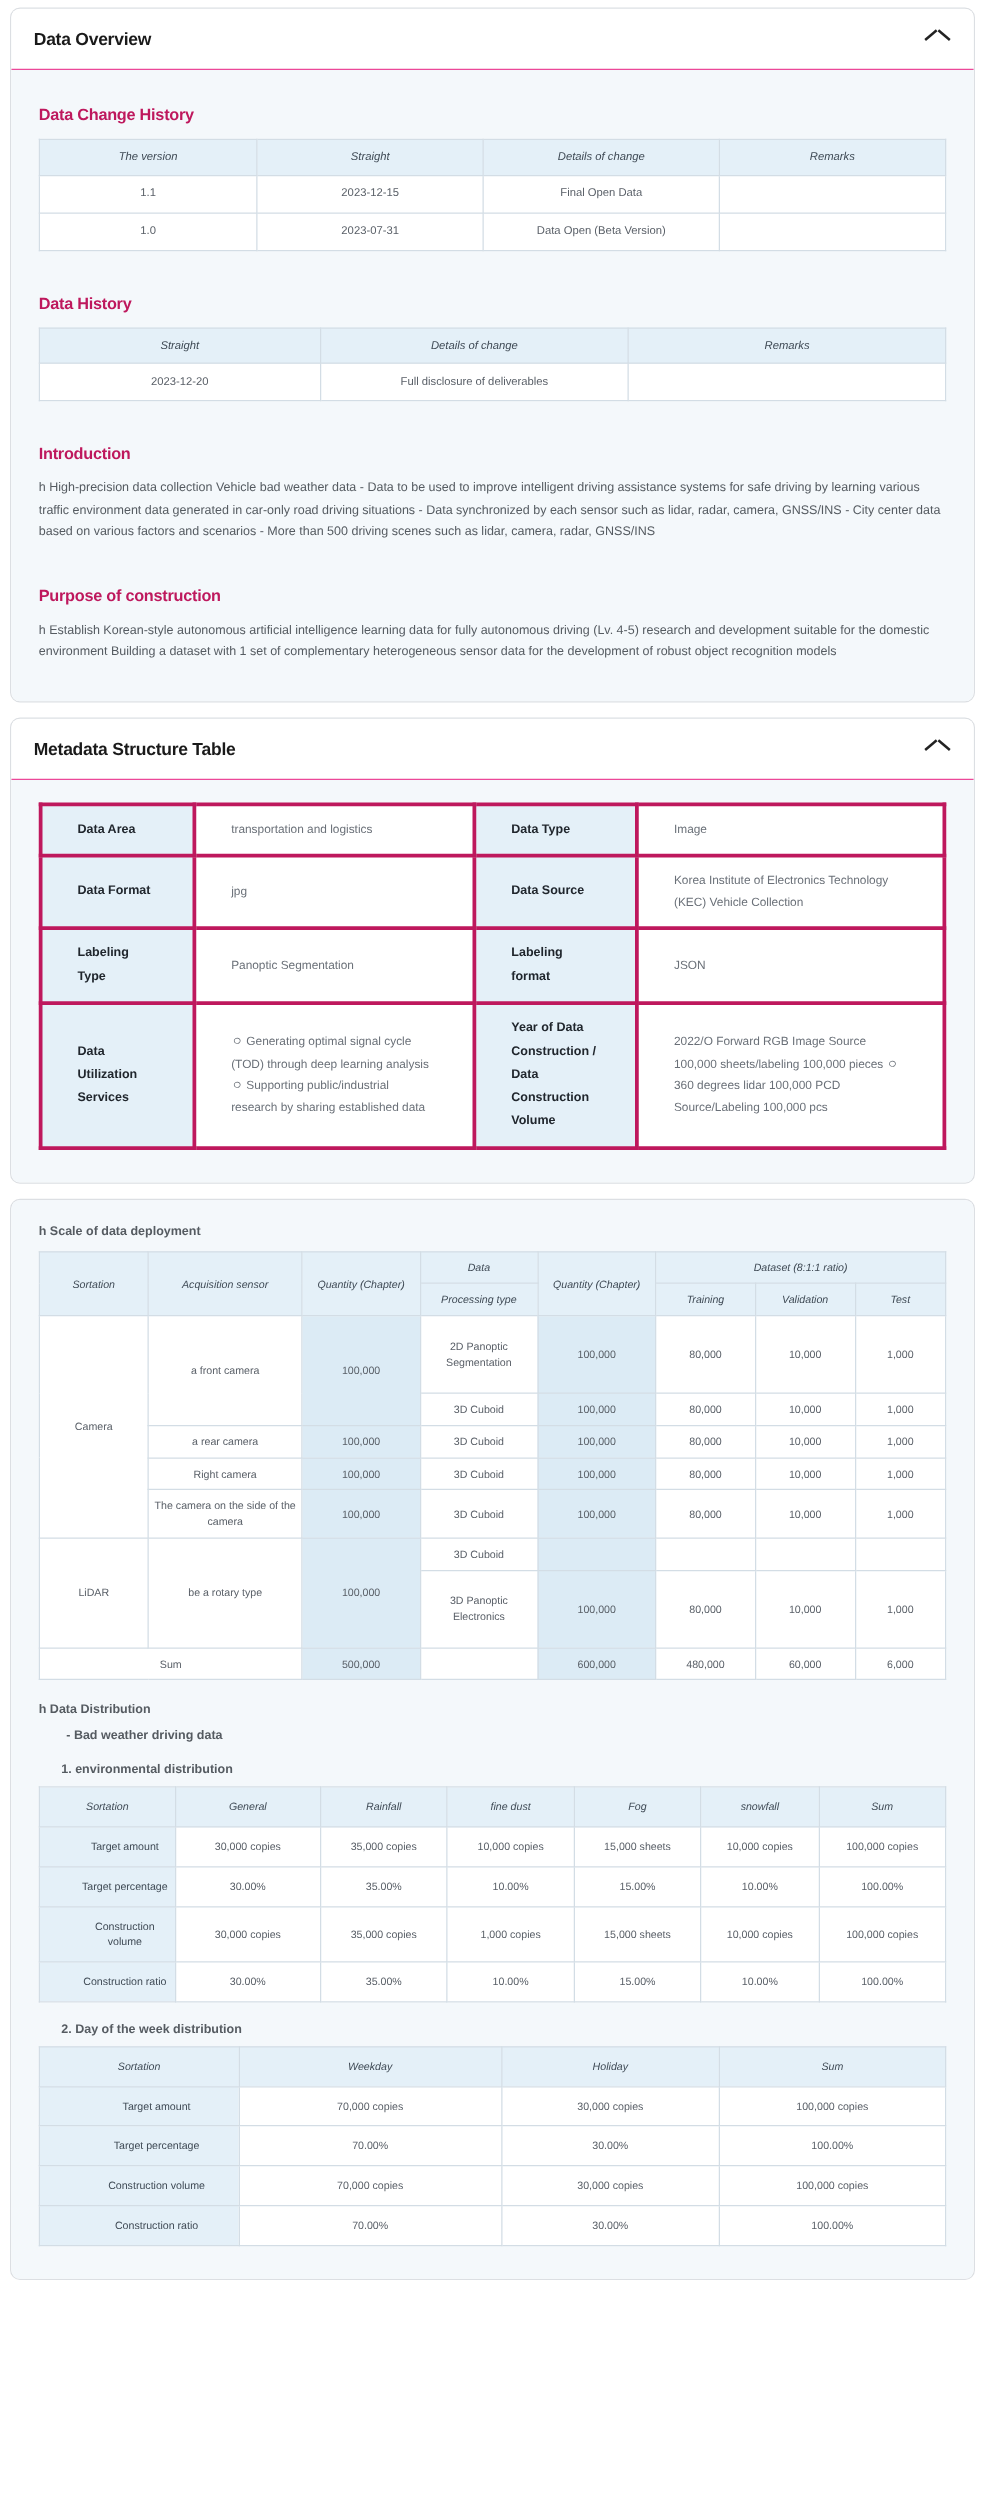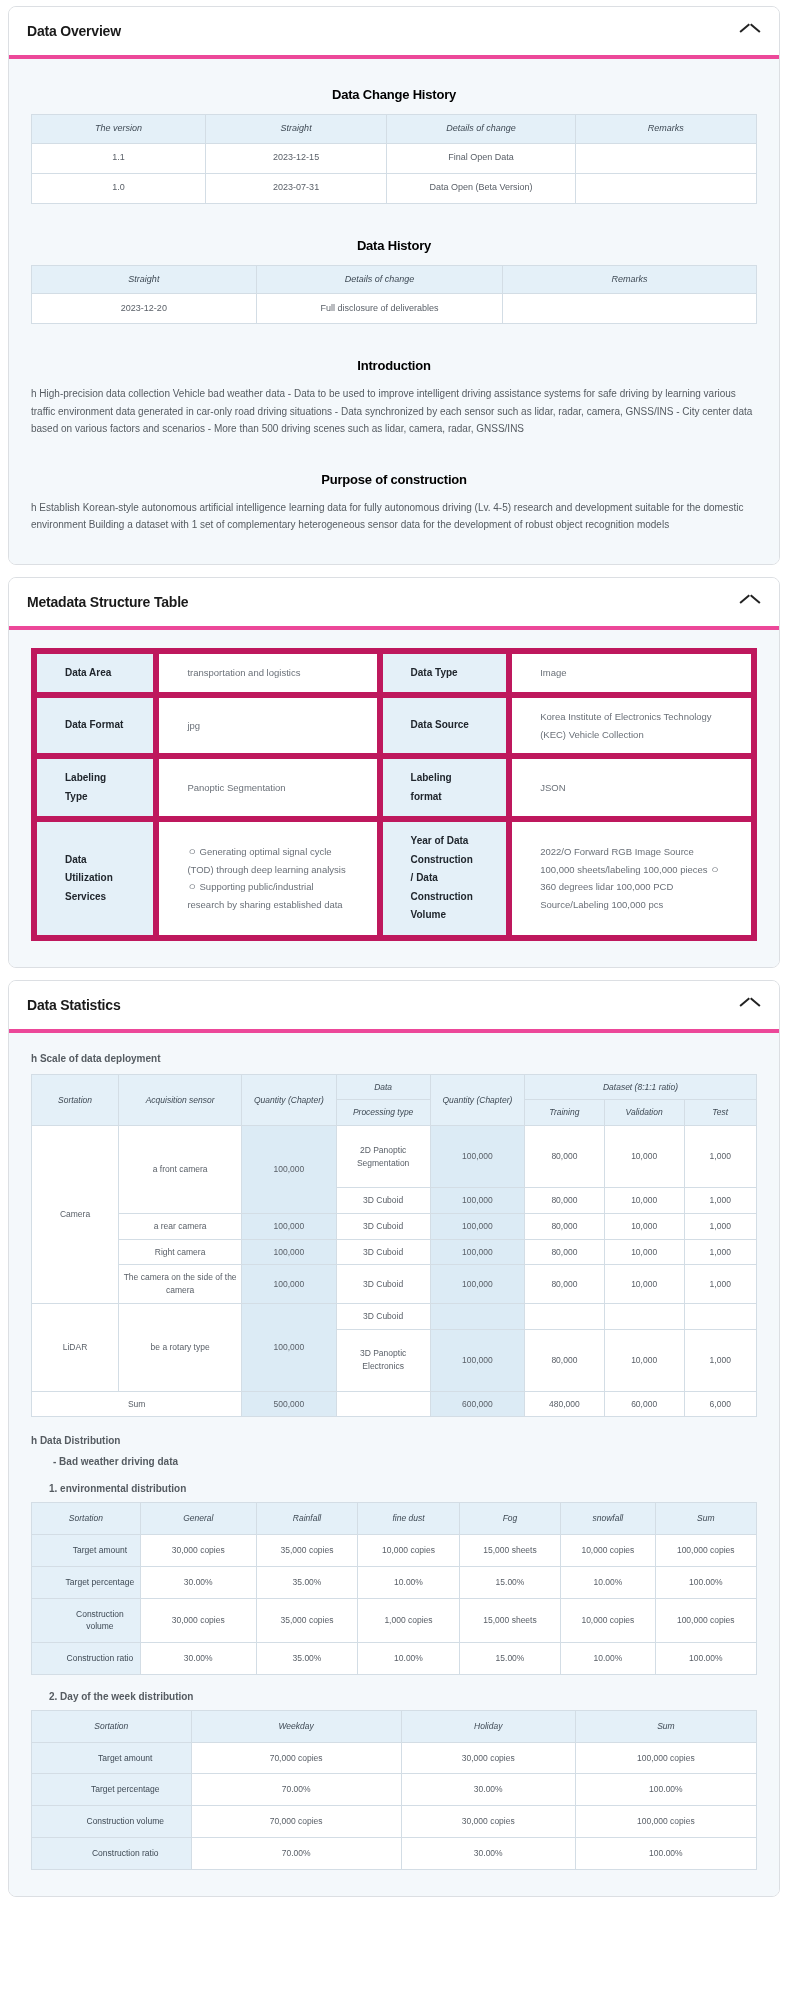--- a/index.html
+++ b/index.html
@@ -22,21 +22,21 @@
     background: #ffffff;
     margin-bottom: 12px;
     overflow: hidden;
   }
   .panel-header {
     display: flex;
     align-items: center;
     justify-content: space-between;
     padding: 16px 18px;
     background: #ffffff;
-    border-bottom: 4px solid #ec4899;
+    border-bottom: 1px solid #ec4899;
   }
   .panel-title {
     font-size: 14px;
     font-weight: bold;
     color: #1a1a1a;
     letter-spacing: -0.2px;
   }
   .chev {
     width: 22px; height: 14px;
     position: relative;
@@ -54,24 +54,23 @@
 
   .panel-body {
     background: #f4f8fb;
     padding: 18px 22px 26px 22px;
   }
 
   
   h3.sub {
     font-size: 13px;
     font-weight: bold;
-    color: #000000;
+    color: #be185d;
     margin: 10px 0 12px 0;
     letter-spacing: -0.2px;
-    text-align: center;
   }
   h3.sub.tight { margin-top: 34px; }
   p.body-text {
     font-size: 10px;
     line-height: 1.75;
     color: #555b61;
     margin: 0 0 4px 0;
   }
   .small-label {
     font-size: 10px;
@@ -114,21 +113,21 @@
   table.history th { height: 26px; }
 
   
   table.meta {
     width: 100%;
     border-collapse: collapse;
     font-size: 9.5px;
     table-layout: fixed;
   }
   table.meta th, table.meta td {
-    border: 6px solid #be185d;
+    border: 3px solid #be185d;
     padding: 10px 28px;
     vertical-align: middle;
     line-height: 1.85;
   }
   table.meta th {
     background: #e4f0f8;
     font-weight: bold;
     color: #20262d;
     text-align: left;
     font-size: 10px;
@@ -268,24 +267,20 @@
             <td>ㅇ Generating optimal signal cycle (TOD) through deep learning analysis ㅇ Supporting public/industrial research by sharing established data</td>
             <th>Year of Data Construction / Data Construction Volume</th>
             <td>2022/O Forward RGB Image Source 100,000 sheets/labeling 100,000 pieces ㅇ 360 degrees lidar 100,000 PCD Source/Labeling 100,000 pcs</td>
           </tr>
         </tbody>
       </table>
     </div>
   </section>
 
   <section class="panel">
-    <div class="panel-header">
-      <span class="panel-title">Data Statistics</span>
-      <span class="chev"></span>
-    </div>
     <div class="panel-body">
 
       <div class="small-label">h Scale of data deployment</div>
 
       <table class="grid stats">
         <colgroup>
           <col style="width:12%">
             <col style="width:17%">
             <col style="width:13%">
           <col style="width:13%">

